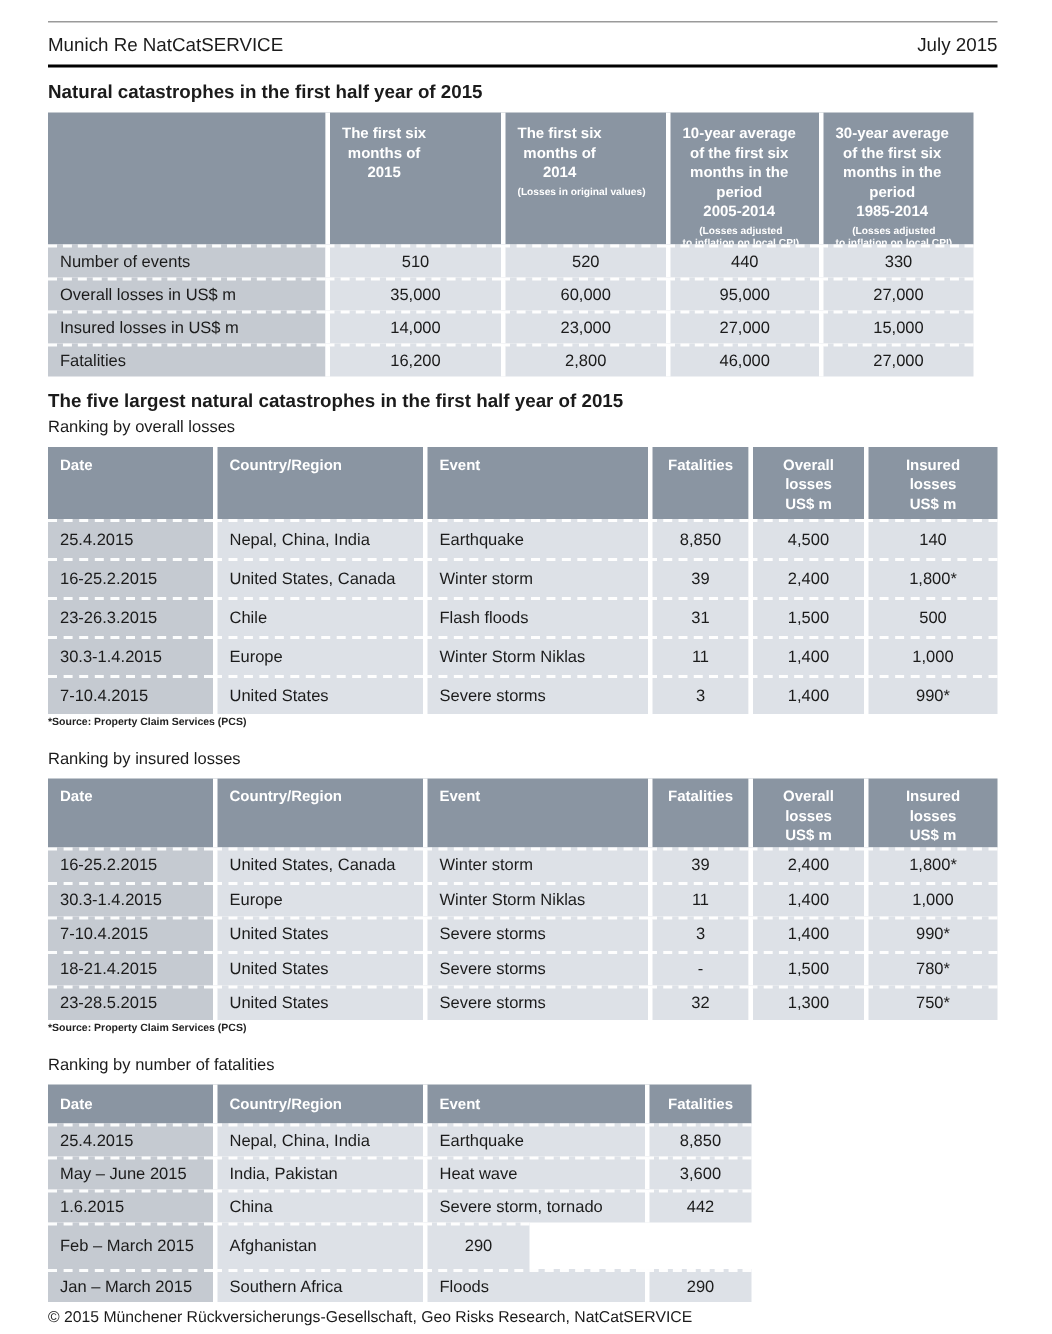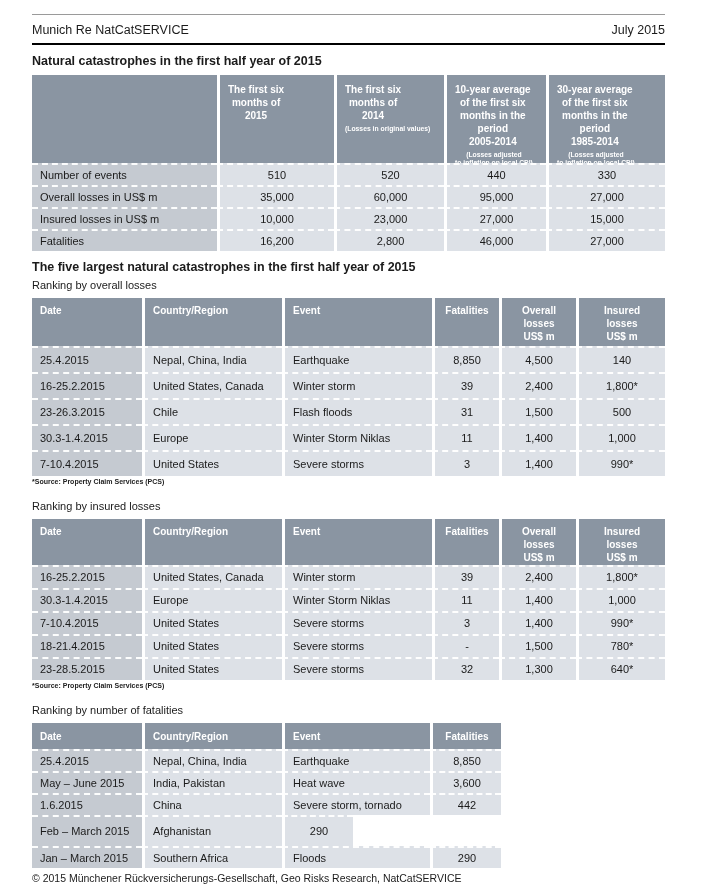--- a/index.html
+++ b/index.html
@@ -20,21 +20,21 @@
   .row + .row > .cell{border-top:2px dashed rgba(255,255,255,.95)}
   .lbl{background:#C5CAD1}
   .num{justify-content:center;text-align:center;padding:2px 2px}
   .hcell{background:#8A95A2;color:#fff;font-weight:bold;font-size:10px;line-height:1.3}
   .pre{white-space:pre-line}
   .note{display:block;font-size:6.8px;font-weight:bold;margin-top:3px;line-height:1.25}
   
   .t1h .cell{height:88px;flex-direction:column;justify-content:flex-start;align-items:flex-start;
              padding-top:8px;text-align:center}
   .t1r .cell{height:22px}
-  .c1a{width:185px}.c1b{width:117px}.c1c{width:110px}.c1d{width:102px}.c1e{width:119px}
+  .c1a{width:185px}.c1b{width:117px}.c1c{width:110px}.c1d{width:102px}.c1e{width:103px}
   
   .t2h .cell{height:48px;align-items:flex-start;padding-top:6px}
   .t2r .cell{height:26px}
   .t3h .cell{height:46px;align-items:flex-start;padding-top:6px}
   .t3r .cell{height:23px}
   .c2a{width:110px}.c2b{width:140px}.c2c{width:150px}.c2d{width:67px}.c2e{width:77px}.c2f{width:89px}
   
   .t4h .cell{height:26px}
   .t4r .cell{height:22px}
   .t4rt .cell{height:31px}
@@ -99,21 +99,21 @@
     </div>
     <div class="row t1r">
       <div class="cell lbl c1a">Overall losses in US$ m</div>
       <div class="cell num c1b">35,000</div>
       <div class="cell num c1c">60,000</div>
       <div class="cell num c1d">95,000</div>
       <div class="cell num c1e">27,000</div>
     </div>
     <div class="row t1r">
       <div class="cell lbl c1a">Insured losses in US$ m</div>
-      <div class="cell num c1b">10,000</div>
+      <div class="cell num c1b">14,000</div>
       <div class="cell num c1c">23,000</div>
       <div class="cell num c1d">27,000</div>
       <div class="cell num c1e">15,000</div>
     </div>
     <div class="row t1r">
       <div class="cell lbl c1a">Fatalities</div>
       <div class="cell num c1b">16,200</div>
       <div class="cell num c1c">2,800</div>
       <div class="cell num c1d">46,000</div>
       <div class="cell num c1e">27,000</div>
@@ -225,21 +225,21 @@
       <div class="cell num c2d">-</div>
       <div class="cell num c2e">1,500</div>
       <div class="cell num c2f">780*</div>
     </div>
     <div class="row t3r">
       <div class="cell lbl c2a">23-28.5.2015</div>
       <div class="cell c2b">United States</div>
       <div class="cell c2c">Severe storms</div>
       <div class="cell num c2d">32</div>
       <div class="cell num c2e">1,300</div>
-      <div class="cell num c2f">640*</div>
+      <div class="cell num c2f">750*</div>
     </div>
   </div>
   <div class="footnote">*Source: Property Claim Services (PCS)</div>
 
   <div class="sub" style="margin-top:15px">Ranking by number of fatalities</div>
 
   <div class="tbl">
     <div class="row t4h">
       <div class="cell hcell c4a">Date</div>
       <div class="cell hcell c4b">Country/Region</div>

